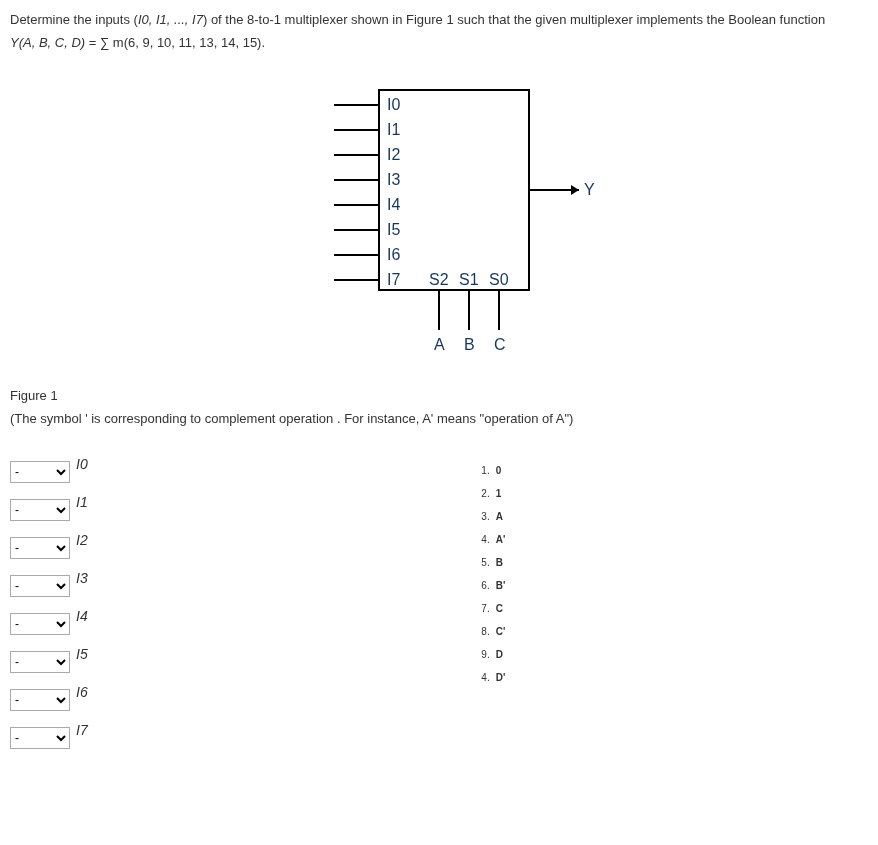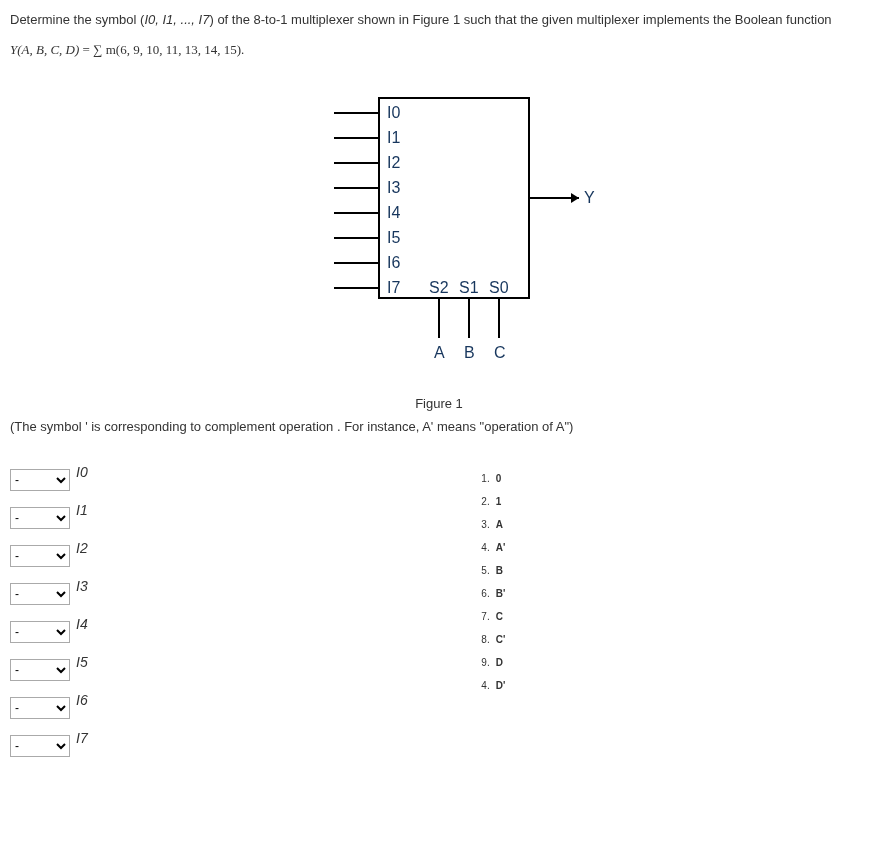--- a/index.html
+++ b/index.html
@@ -12,37 +12,36 @@
     background: #fff;
   }
   .question-text {
     line-height: 1.5;
   }
   .question-text span.italic {
     font-style: italic;
     margin-top: 24px;
   }
   .equation {
-    margin-top: 12px;
-    font-family: Liberation Serif, serif;
+    margin-top: 5px;
   }
   .equation .yabc {
     font-style: italic;
   }
   .figure-wrap {
     width: 100%;
     margin-top: 30px;
     margin-bottom: 5px;
     text-align: center;
   }
   .figure-wrap svg {
     display: inline-block;
   }
   .fig-caption {
-    text-align: center;
+    text-align: left;
     font-size: 13px;
     margin-top: 5px;
     margin-bottom: 8px;
   }
   .note-text {
     margin-top: 2px;
     margin-bottom: 20px;
   }
   .match-area {
     display: flex;
@@ -83,21 +82,21 @@
     margin-right: 6px;
   }
   .opt-row .val {
     font-weight: bold;
   }
 </style>
 </head>
 <body>
 
 <div class="question-text">
-  <span>Determine the symbol (</span><span class="italic">I0, I1, ..., I7</span><span>) of the 8-to-1 multiplexer shown in Figure 1 such that the given multiplexer implements the Boolean function</span>
+  <span>Determine the inputs (</span><span class="italic">I0, I1, ..., I7</span><span>) of the 8-to-1 multiplexer shown in Figure 1 such that the given multiplexer implements the Boolean function</span>
 </div>
 <div class="equation">
   <span class="yabc">Y(A, B, C, D)</span><span> = ∑ m(6, 9, 10, 11, 13, 14, 15).</span>
 </div>
 
 <div class="figure-wrap">
   <svg width="320" height="300" viewBox="0 0 320 300">
 
     <rect x="100" y="10" width="150" height="200" fill="none" stroke="#000" stroke-width="2"></rect>
 

